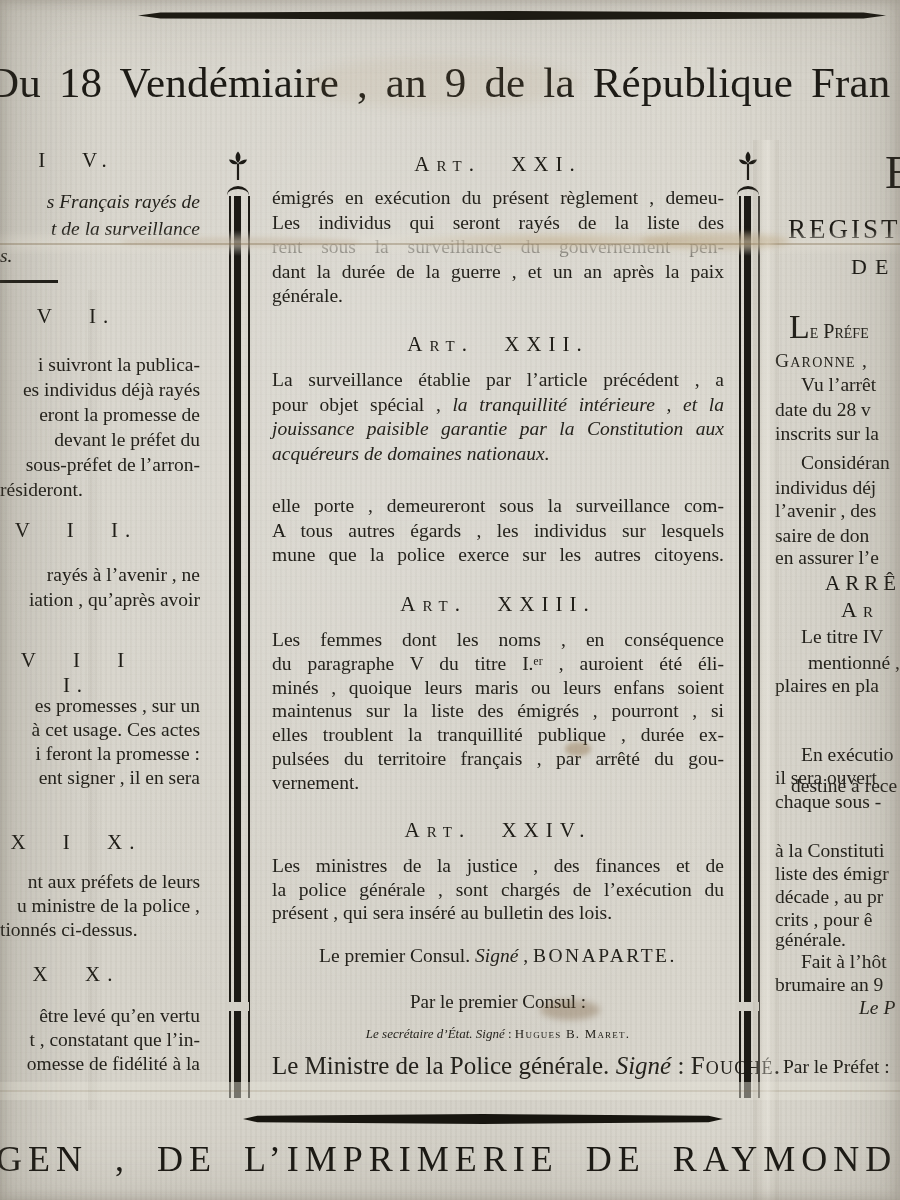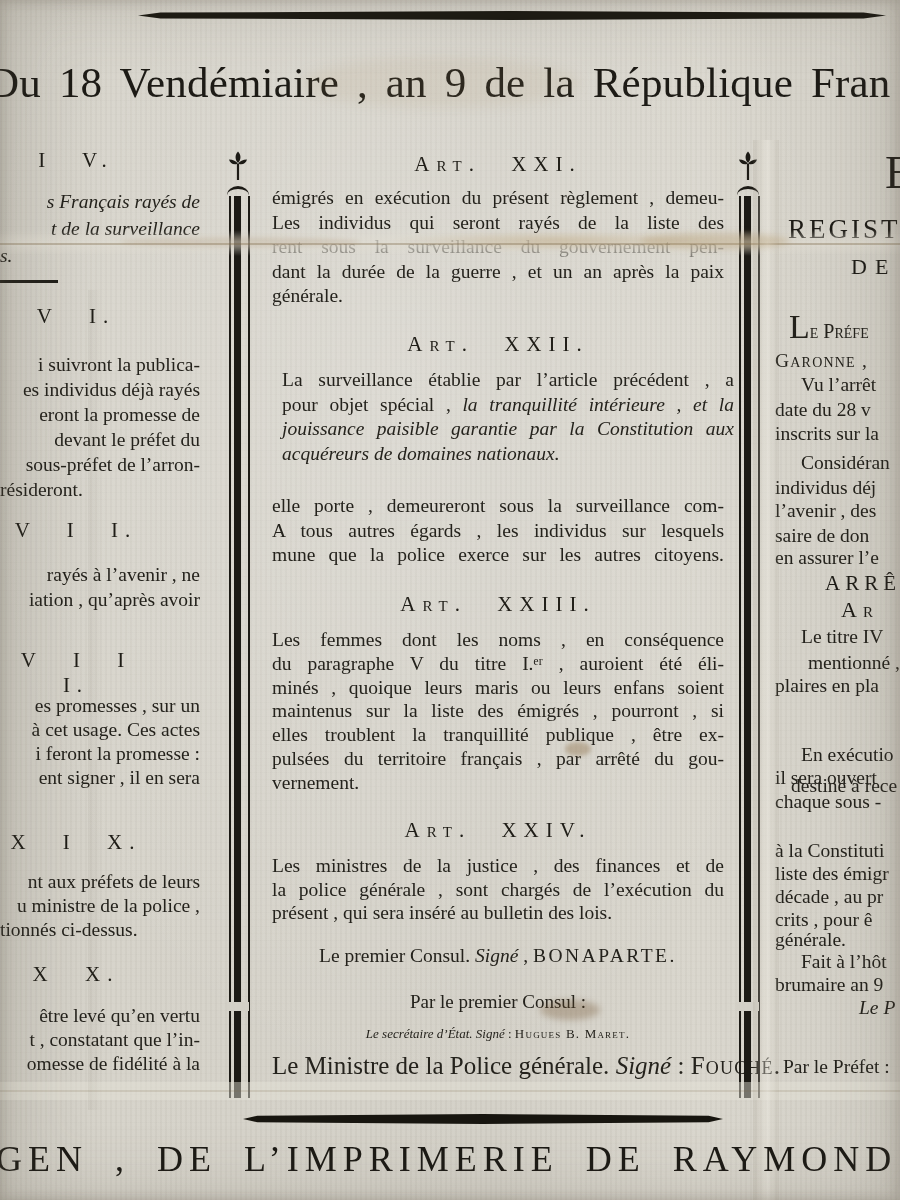--- a/index.html
+++ b/index.html
@@ -135,38 +135,38 @@
   <div class="col col-mid">
       <div class="blk heading" style="top: 12px;">Art. XXI.</div>
       <div class="blk para" style="top: 46px; line-height: 24.5px;">
         <div class="ln">émigrés en exécution du présent règlement , demeu-</div>
         <div class="ln">Les individus qui seront rayés de la liste des</div>
         <div class="ln fade">rent sous la surveillance du gouvernement pen-</div>
         <div class="ln">dant la durée de la guerre , et un an après la paix</div>
         <div class="ln fl">générale.</div>
       </div>
       <div class="blk heading" style="top: 192px;">Art. XXII.</div>
-      <div class="blk para" style="top: 228px; line-height: 24.5px; margin-left: 10px;">
+      <div class="blk para" style="top: 228px; line-height: 24.5px;">
         <div class="ln">La surveillance établie par l’article précédent , a</div>
         <div class="ln"><span>pour objet spécial , </span><span class="it">la tranquillité intérieure , et la</span></div>
         <div class="ln it">jouissance paisible garantie par la Constitution aux</div>
         <div class="ln fl it">acquéreurs de domaines nationaux.</div>
       </div>
       <div class="blk para" style="top: 354px; line-height: 24.5px;">
         <div class="ln">elle porte , demeureront sous la surveillance com-</div>
         <div class="ln">A tous autres égards , les individus sur lesquels</div>
         <div class="ln">mune que la police exerce sur les autres citoyens.</div>
       </div>
       <div class="blk heading" style="top: 452px;">Art. XXIII.</div>
       <div class="blk para" style="top: 488px; line-height: 23.8px;">
         <div class="ln">Les femmes dont les noms , en conséquence</div>
         <div class="ln">du paragraphe V du titre I.ᵉʳ , auroient été éli-</div>
         <div class="ln">minés , quoique leurs maris ou leurs enfans soient</div>
         <div class="ln">maintenus sur la liste des émigrés , pourront , si</div>
-        <div class="ln">elles troublent la tranquillité publique , être ex-</div>
+        <div class="ln">elles troublent la tranquillité publique , durée ex-</div>
         <div class="ln">pulsées du territoire français , par arrêté du gou-</div>
         <div class="ln fl">vernement.</div>
       </div>
       <div class="blk heading" style="top: 678px;">Art. XXIV.</div>
       <div class="blk para" style="top: 714px; line-height: 23.5px;">
         <div class="ln">Les ministres de la justice , des finances et de</div>
         <div class="ln">la police générale , sont chargés de l’exécution du</div>
         <div class="ln fl">présent , qui sera inséré au bulletin des lois.</div>
       </div>
       <div class="blk para ctr" style="top: 804px; line-height: 24.5px;">

